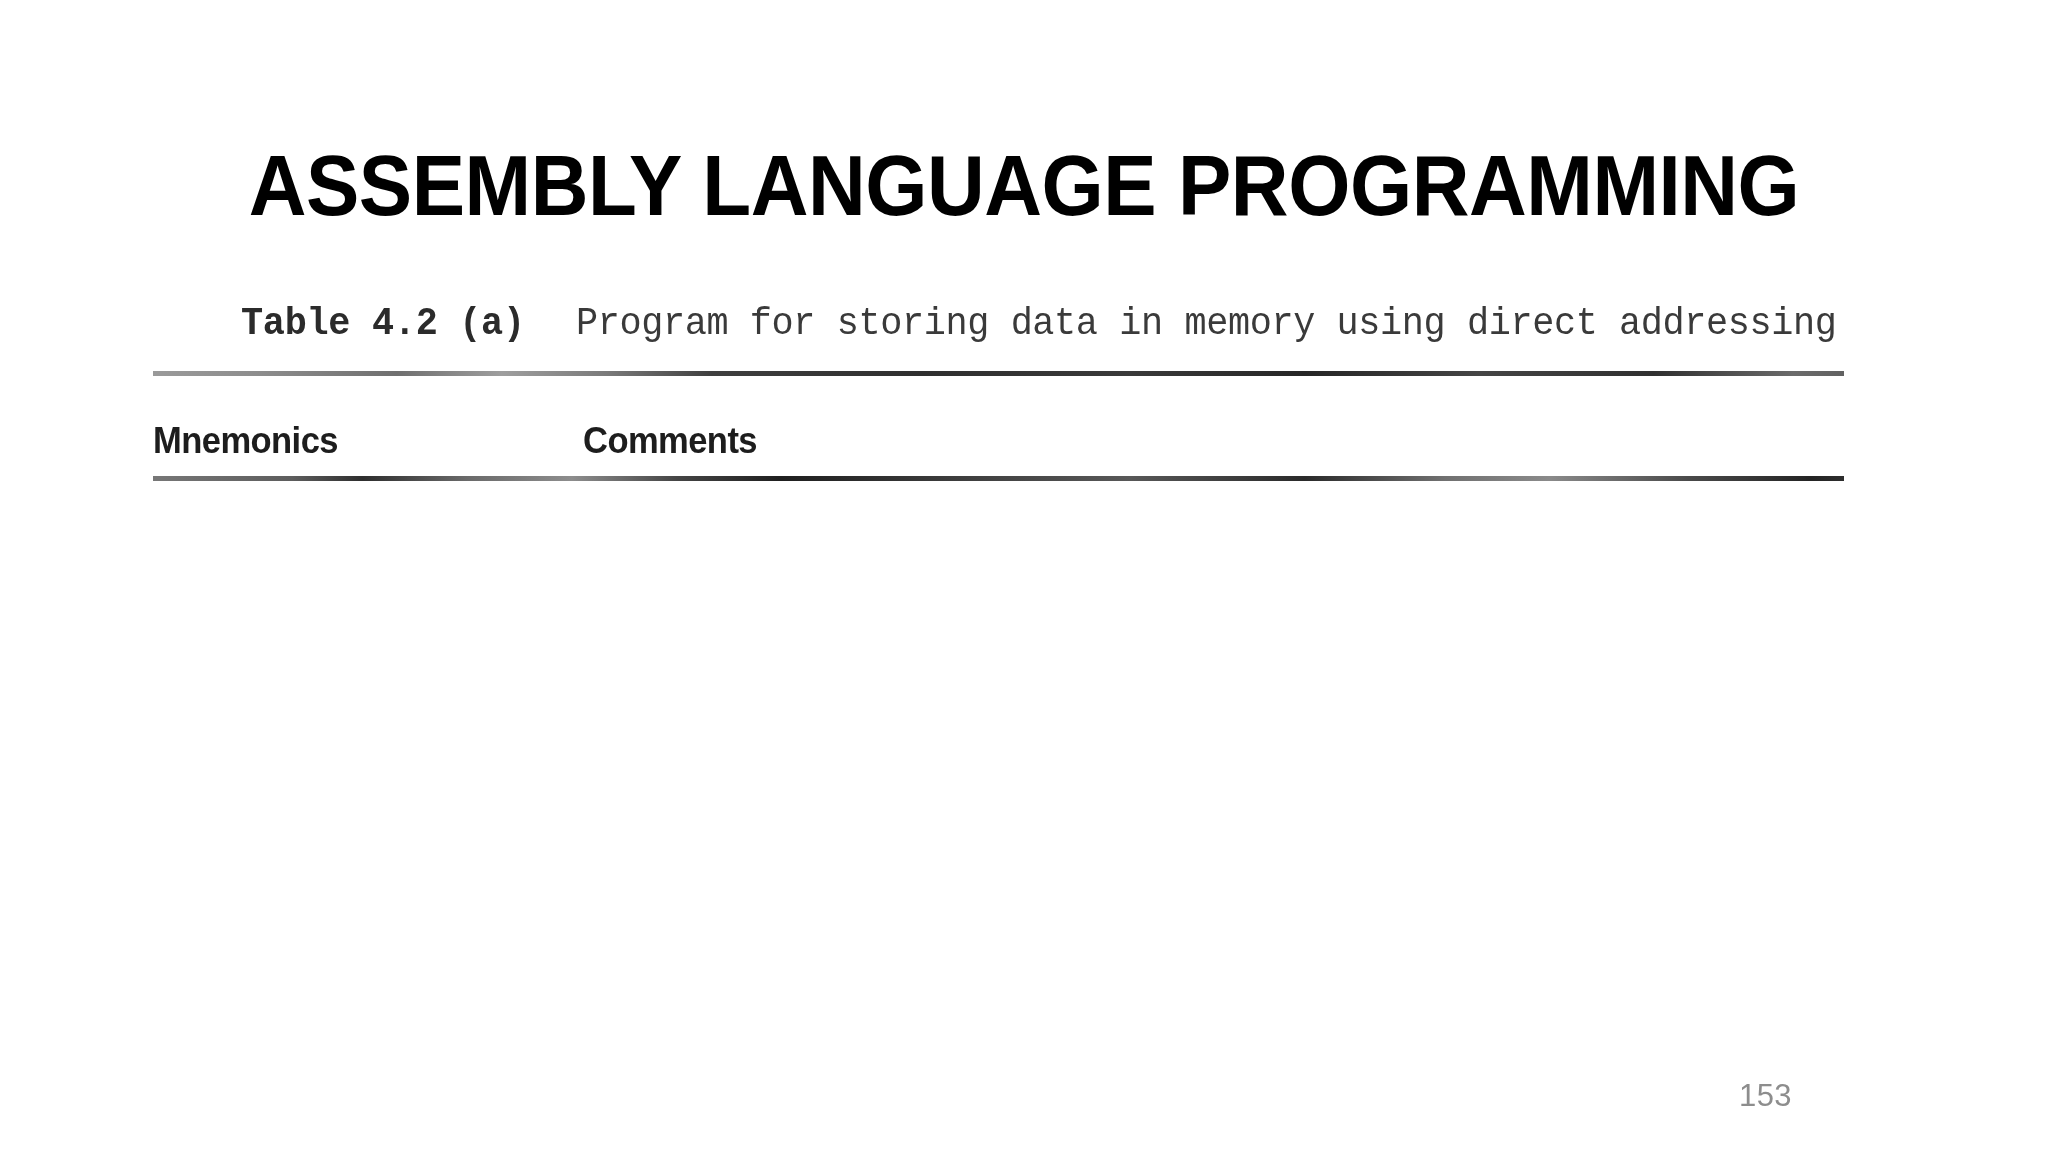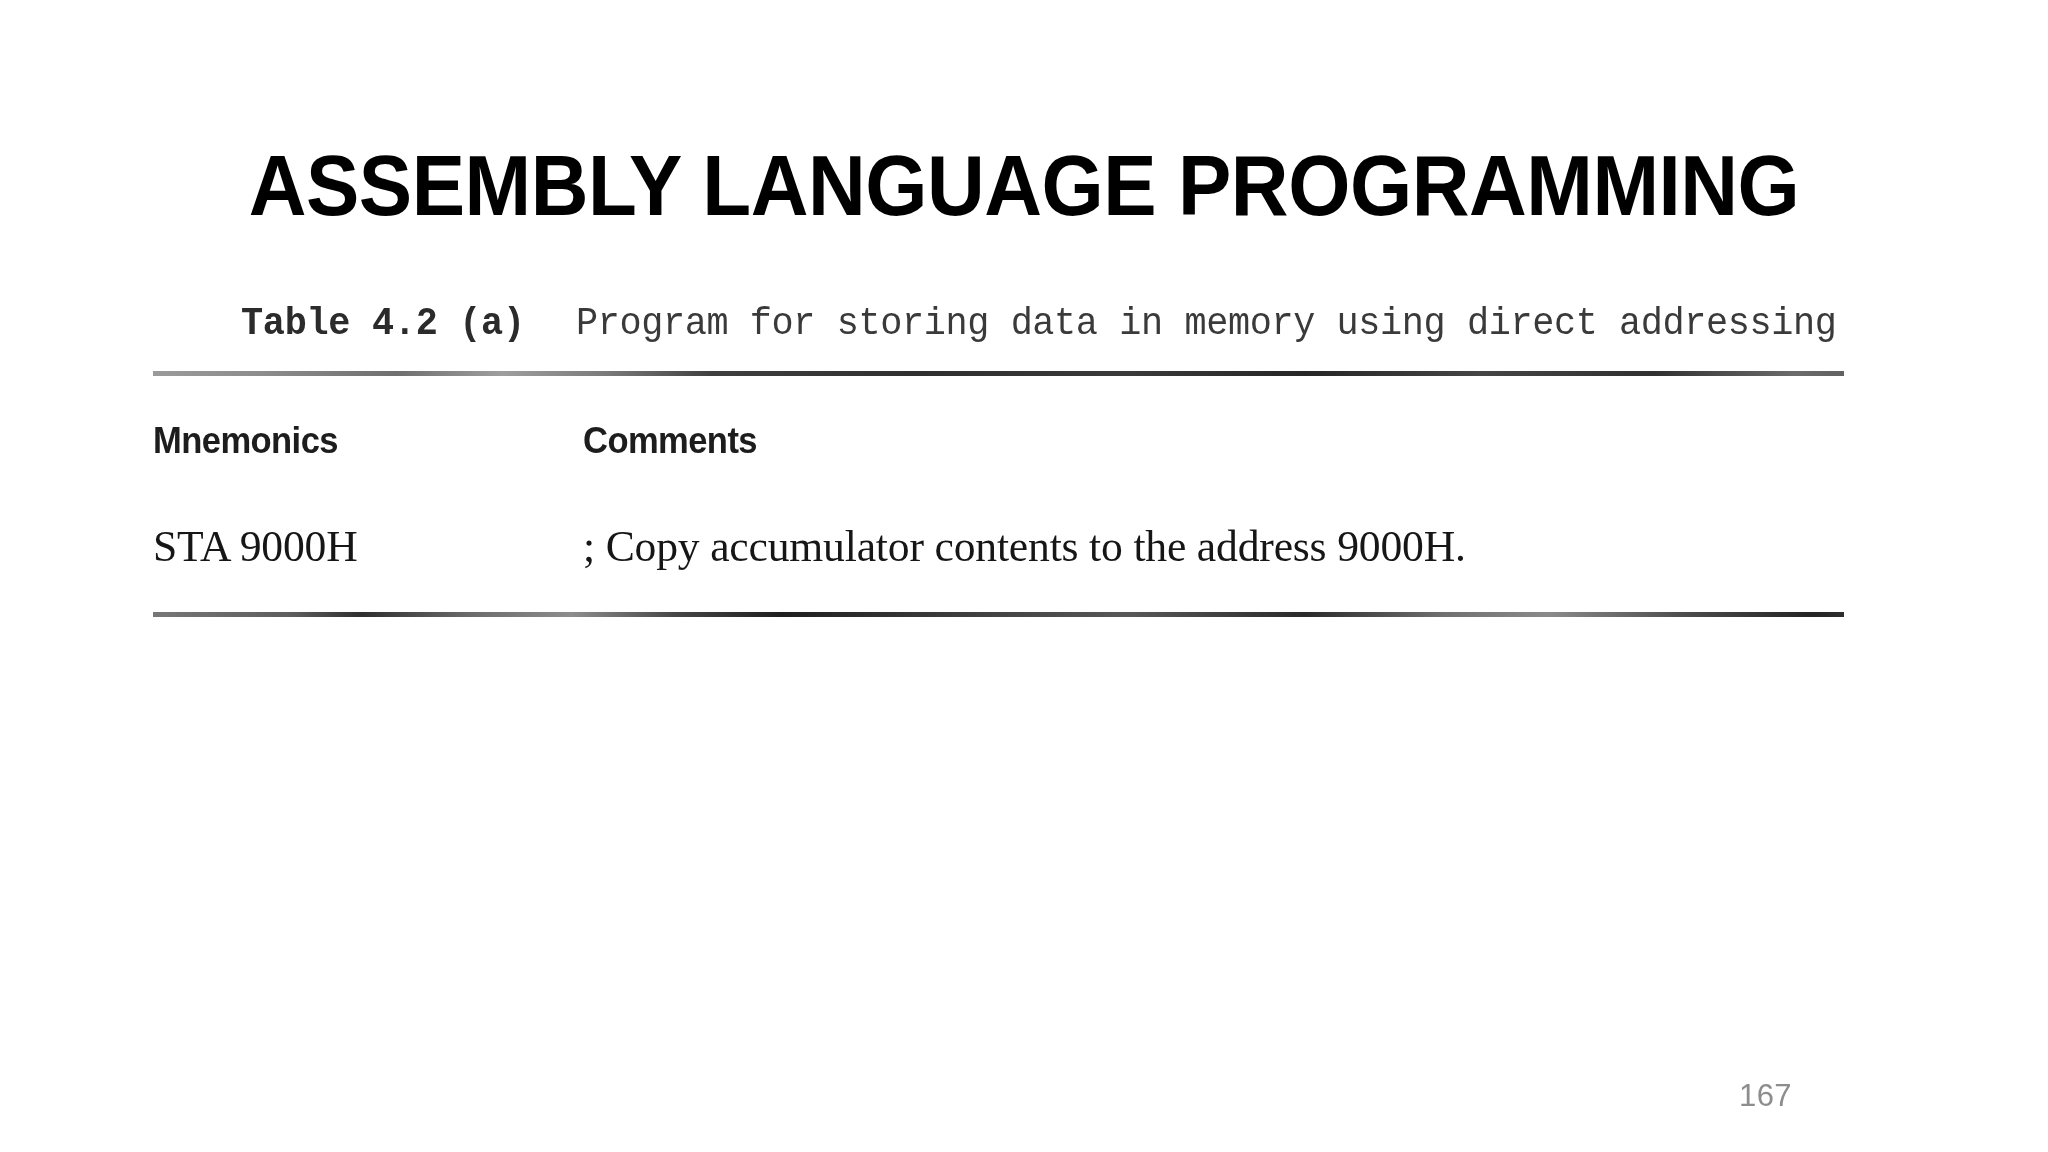--- a/index.html
+++ b/index.html
@@ -206,26 +206,22 @@
         <col class="col-mnemonic">
         <col class="col-comment">
       </colgroup>
       <thead>
         <tr>
           <th class="th-pad-left">Mnemonics</th>
           <th>Comments</th>
         </tr>
       </thead>
       <tbody>
-        <tr>
-          <td class="td-pad-left">STA 9000H</td>
-          <td>; Copy accumulator contents to the address 9000H.</td>
-        </tr>
       </tbody>
     </table>
 
     <div class="rule rule-bottom"></div>
 
   </div>
 
-  <div class="page-number">167</div>
+  <div class="page-number">153</div>
 
 </div>
 
 </body></html>

